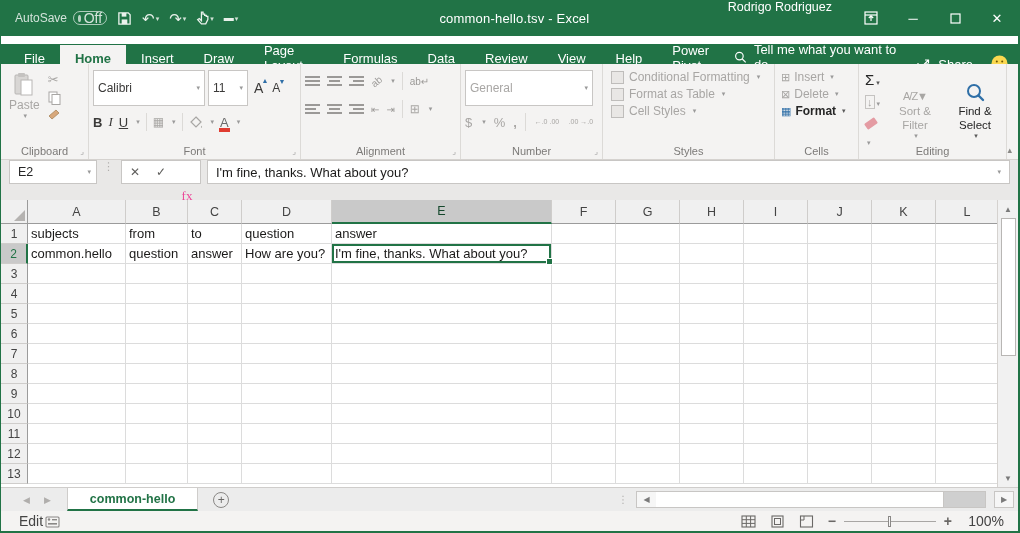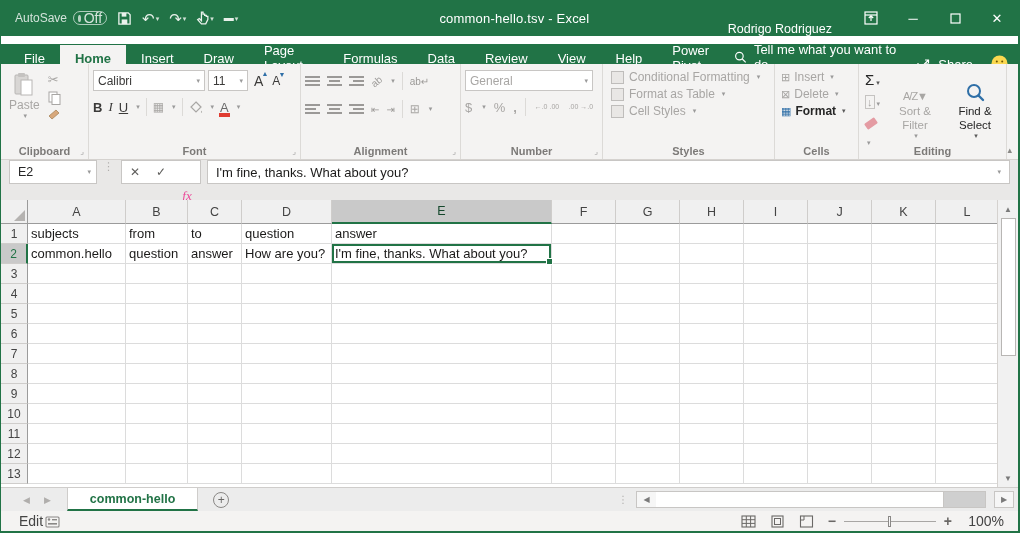--- a/index.html
+++ b/index.html
@@ -11,54 +11,54 @@
   .titlebar { position:absolute; left:0; top:0; width:100%; height:36px; background:#217346;
               display:flex; align-items:center; color:#fff; }
   .tb-left { display:flex; align-items:center; gap:10px; padding-left:14px; width:300px; }
   .autosave { display:flex; align-items:center; gap:6px; opacity:.8; font-size:12px; }
   .as-pill { width:34px; height:14px; border:1px solid rgba(255,255,255,.8); border-radius:8px;
              display:flex; align-items:center; gap:3px; padding:0 4px; font-size:14px; }
   .as-knob { width:7px; height:7px; border-radius:50%; background:rgba(255,255,255,.85); }
   .qat-ic { font-size:15px; color:#e8f0ea; cursor:default; line-height:1; display:flex; align-items:center; }
   .mini-dd { font-size:7px; color:#cfe0d5; margin-left:1px; }
   .tb-title { flex:1; text-align:center; font-size:13px; color:#fff; letter-spacing:.2px; }
-  .tb-right { display:flex; align-items:flex-end; gap:0; height:100%; }
+  .tb-right { display:flex; align-items:flex-start; gap:0; height:100%; }
   .tb-user { font-size:12.5px; margin-right:18px; }
   .winbtn { width:42px; height:100%; display:flex; align-items:center; justify-content:center;
             font-size:13px; color:#fff; }
 
   
   .tabrow { position:absolute; left:0; top:44px; width:100%; height:28px; background:#217346;
             display:flex; align-items:flex-end; }
   .tabs { display:flex; align-items:flex-end; height:100%; padding-left:8px; }
   .rtab { color:#fff; font-size:13px; padding:5px 15px 6px; height:27px; display:flex; align-items:center; }
   .rtab.active { background:#f4f3f2; color:#217346; font-weight:bold; }
   .tabrow-right { margin-left:auto; display:flex; align-items:flex-end; gap:18px; padding-right:10px;
                   color:#fff; font-size:13px; height:100%; }
   .tellme, .share { display:flex; align-items:center; gap:7px; }
 
   
   .ribbon { position:absolute; left:0; top:64px; width:100%; height:96px; background:#f4f3f2;
             border-bottom:1px solid #d5d2cf; display:flex; }
   .rgroup { position:relative; height:100%; border-right:1px solid #dcdad7; padding:6px 4px 18px; }
-  .glabel { position:absolute; bottom:2px; left:0; right:0; text-align:center; font-size:11px; color:#7c7a78;font-weight:bold; }
+  .glabel { position:absolute; bottom:2px; left:0; right:0; text-align:center; font-size:11px; color:#7c7a78; }
   .launcher { position:absolute; bottom:3px; right:4px; font-size:8px; color:#9a9a9a; }
   .gray { color:#a8a6a4; }
   .dark { color:#3b3a39; }
   .dd { font-size:7px; color:#9a9a9a; margin-left:2px; }
   .dd.dark { color:#5a5a5a; }
 
   .g-clip { width:88px; display:flex; gap:4px; }
   .paste-btn { display:flex; flex-direction:column; align-items:center; font-size:12px; color:#a8a6a4; padding:2px 4px; }
   .clip-col { display:flex; flex-direction:column; gap:4px; padding-top:2px; }
   .clip-col span { font-size:13px; }
 
   .g-font { width:212px; }
   .font-row1 { display:flex; gap:3px; align-items:center; }
-  .combo { background:#fff; border:1px solid #c8c6c4; height:21px; display:flex; align-items:center;
+  .combo { background:#fff; border:1px solid #c8c6c4; height:36px; display:flex; align-items:center;
            font-size:12px; color:#3b3a39; padding:0 4px; justify-content:space-between; }
   .font-name { width:112px; }
   .font-size { width:40px; }
   .bigA { font-size:14px; color:#3b3a39; padding:0 3px; position:relative; }
   .bigA .acc { position:absolute; top:-3px; right:-2px; font-size:7px; color:#2f6fa7; }
   .font-row2 { display:flex; align-items:center; gap:6px; margin-top:7px; font-size:13px; }
   .fmt-b { font-weight:bold; color:#3b3a39; }
   .fmt-i { font-style:italic; font-family:"Liberation Serif", serif; color:#3b3a39; }
   .fmt-u { text-decoration:underline; color:#3b3a39; }
   .vsep { width:1px; height:18px; background:#dcdad7; }
@@ -96,21 +96,21 @@
 
   
   .fbar { position:absolute; left:0; top:160px; width:100%; height:40px; background:#e9e8e7;
           display:flex; padding:0 8px; gap:6px; }
   .namebox { width:88px; height:24px; background:#fff; border:1px solid #c8c6c4; display:flex;
              align-items:center; font-size:12.5px; color:#262626; padding-left:8px; }
   .namebox .dd { margin-left:auto; margin-right:5px; }
   .fdots { color:#b0aeac; font-size:11px; letter-spacing:1px; }
   .fxbox { height:24px; background:#fff; border:1px solid #c8c6c4; display:flex; align-items:center; }
   .fxbtn { width:26px; text-align:center; font-size:12px; color:#5f5e5c; }
-  .fx-it { font-family:"Liberation Serif", serif; font-style:italic; font-size:13px; color:#ec4899;margin-top:48px; }
+  .fx-it { font-family:"Liberation Serif", serif; font-size:13px; color:#ec4899;margin-top:48px; }
   .finput { flex:1; height:24px; background:#fff; border:1px solid #c8c6c4; display:flex; align-items:center;
             font-size:13px; color:#1b1a19; padding:0 8px; }
   .finput .dd { margin-left:auto; }
 
   
   .gridarea { position:absolute; left:0; top:200px; width:998px; height:287px; background:#fff; }
   #grid { display:grid; position:relative; background:#fff; }
   .corner { background:#f0f0f0; border-right:1px solid #9b9b9b; border-bottom:1px solid #9b9b9b; position:relative; }
   .corner::after { content:""; position:absolute; right:2px; bottom:2px; border-style:solid;
                    border-width:0 0 11px 11px; border-color:transparent transparent #b5b3b1 transparent; }

